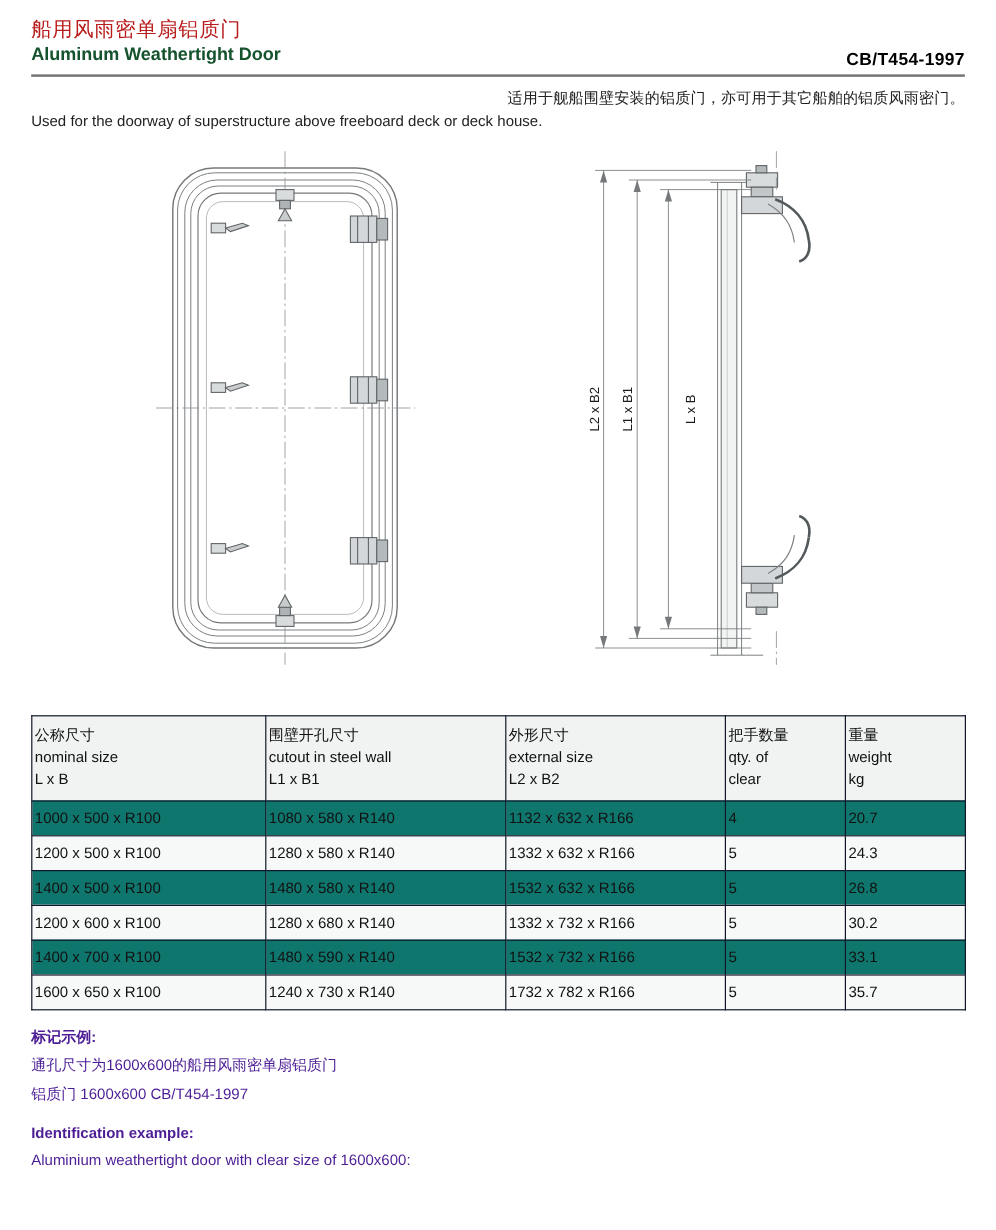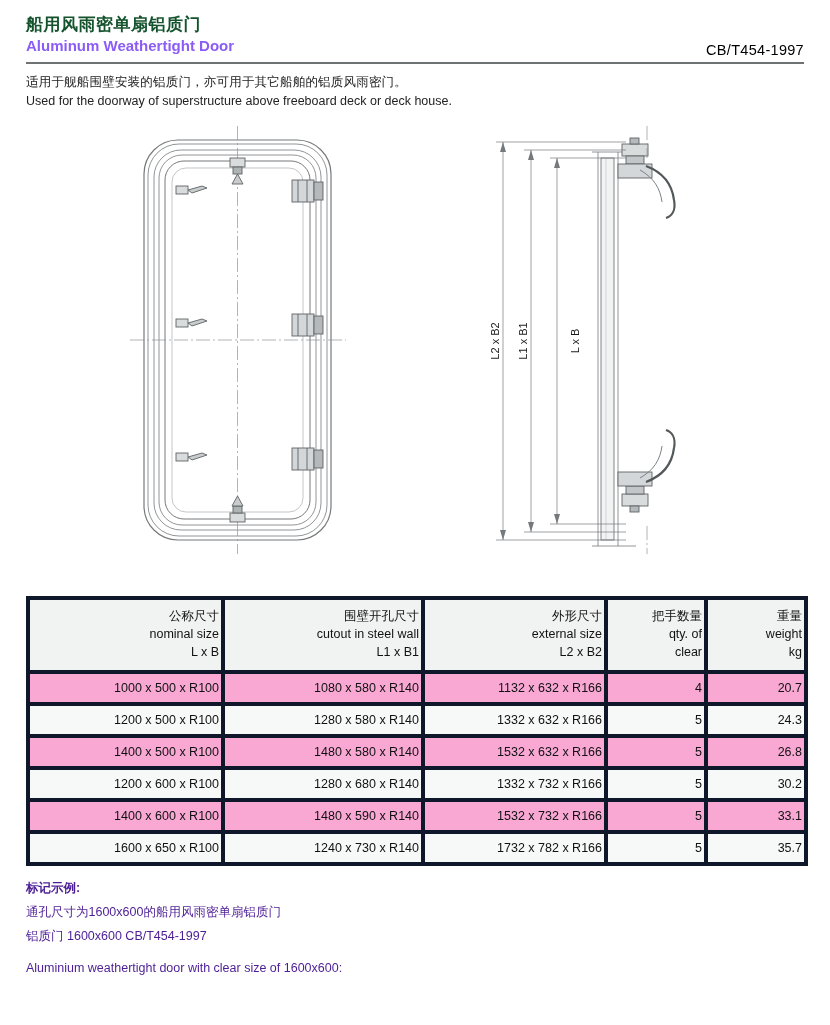--- a/index.html
+++ b/index.html
@@ -19,89 +19,89 @@
     width: 830px; height: 1025px;
     padding: 0 26px;
   }
   
   .header {
     position: relative;
     padding-top: 14px;
   }
   .title-cn {
     font-size: 17px;
-    font-weight: bold;
+    font-weight: normal;
     letter-spacing: .5px;
     line-height: 1.25;
-    color: #14532d;
+    color: #b91c1c;
   }
   .title-en {
     font-size: 15px;
     font-weight: bold;
     line-height: 1.3;
-    color: #8b5cf6;
+    color: #14532d;
     margin-top: 1px;
   }
   .std-code {
     position: absolute;
     right: 0;
     top: 42px;
     font-size: 14.5px;
-    font-weight: normal;
+    font-weight: bold;
     color: #000;
     letter-spacing: .3px;
   }
   .hr-main {
     margin-top: 6px;
     border: none;
     border-top: 2px solid #6f7273;
     width: 100%;
   }
   .desc {
     margin-top: 9px;
     font-size: 12.5px;
     line-height: 1.55;
     color: #222;
   }
-  .desc .cn { letter-spacing: .2px; }
+  .desc .cn { letter-spacing: .2px; text-align: right; }
 
   
   .drawing {
     position: relative;
     height: 470px;
     margin-top: 10px;
   }
   .drawing svg { display: block; }
 
   
   table.spec {
     width: 778px;
     border-collapse: collapse;
     margin-top: 4px;
     table-layout: fixed;
   }
   table.spec th, table.spec td {
-    border: 4px solid #0f172a;
-    text-align: right;
+    border: 1px solid #0f172a;
+    text-align: left;
     font-size: 12.5px;
     color: #111;
   }
   table.spec thead th {
     background: #f1f2f2;
     padding: 7px 2px 9px;
     font-weight: normal;
     line-height: 1.45;
   }
   table.spec thead th .l1 { font-size: 12.5px; }
   table.spec thead th .l2 { font-size: 12.5px; }
   table.spec thead th .l3 { font-size: 12.5px; }
   table.spec tbody td {
     padding: 7px 2px;
     height: 28px;
-    background: #f9a8d4;
+    background: #0f766e;
   }
   table.spec tbody tr:nth-child(even) td {
     background: #f7f8f8;
   }
 
   
   .notes {
     margin-top: 12px;
     font-size: 12.5px;
     line-height: 1.75;
@@ -321,37 +321,38 @@
         <td>26.8</td>
       </tr>
       <tr>
         <td>1200 x 600 x R100</td>
         <td>1280 x 680 x R140</td>
         <td>1332 x 732 x R166</td>
         <td>5</td>
         <td>30.2</td>
       </tr>
       <tr>
-        <td>1400 x 600 x R100</td>
+        <td>1400 x 700 x R100</td>
         <td>1480 x 590 x R140</td>
         <td>1532 x 732 x R166</td>
         <td>5</td>
         <td>33.1</td>
       </tr>
       <tr>
         <td>1600 x 650 x R100</td>
         <td>1240 x 730 x R140</td>
         <td>1732 x 782 x R166</td>
         <td>5</td>
         <td>35.7</td>
       </tr>
     </tbody>
   </table>
 
   <div class="notes">
     <div class="block bold">标记示例:</div>
     <div class="block">通孔尺寸为1600x600的船用风雨密单扇铝质门</div>
     <div class="block">铝质门 1600x600 CB/T454-1997</div>
     <div class="gap"></div>
+    <div class="block bold">Identification example:</div>
     <div class="block">Aluminium weathertight door with clear size of 1600x600:</div>
   </div>
 
 </div>
 
 </body></html>

